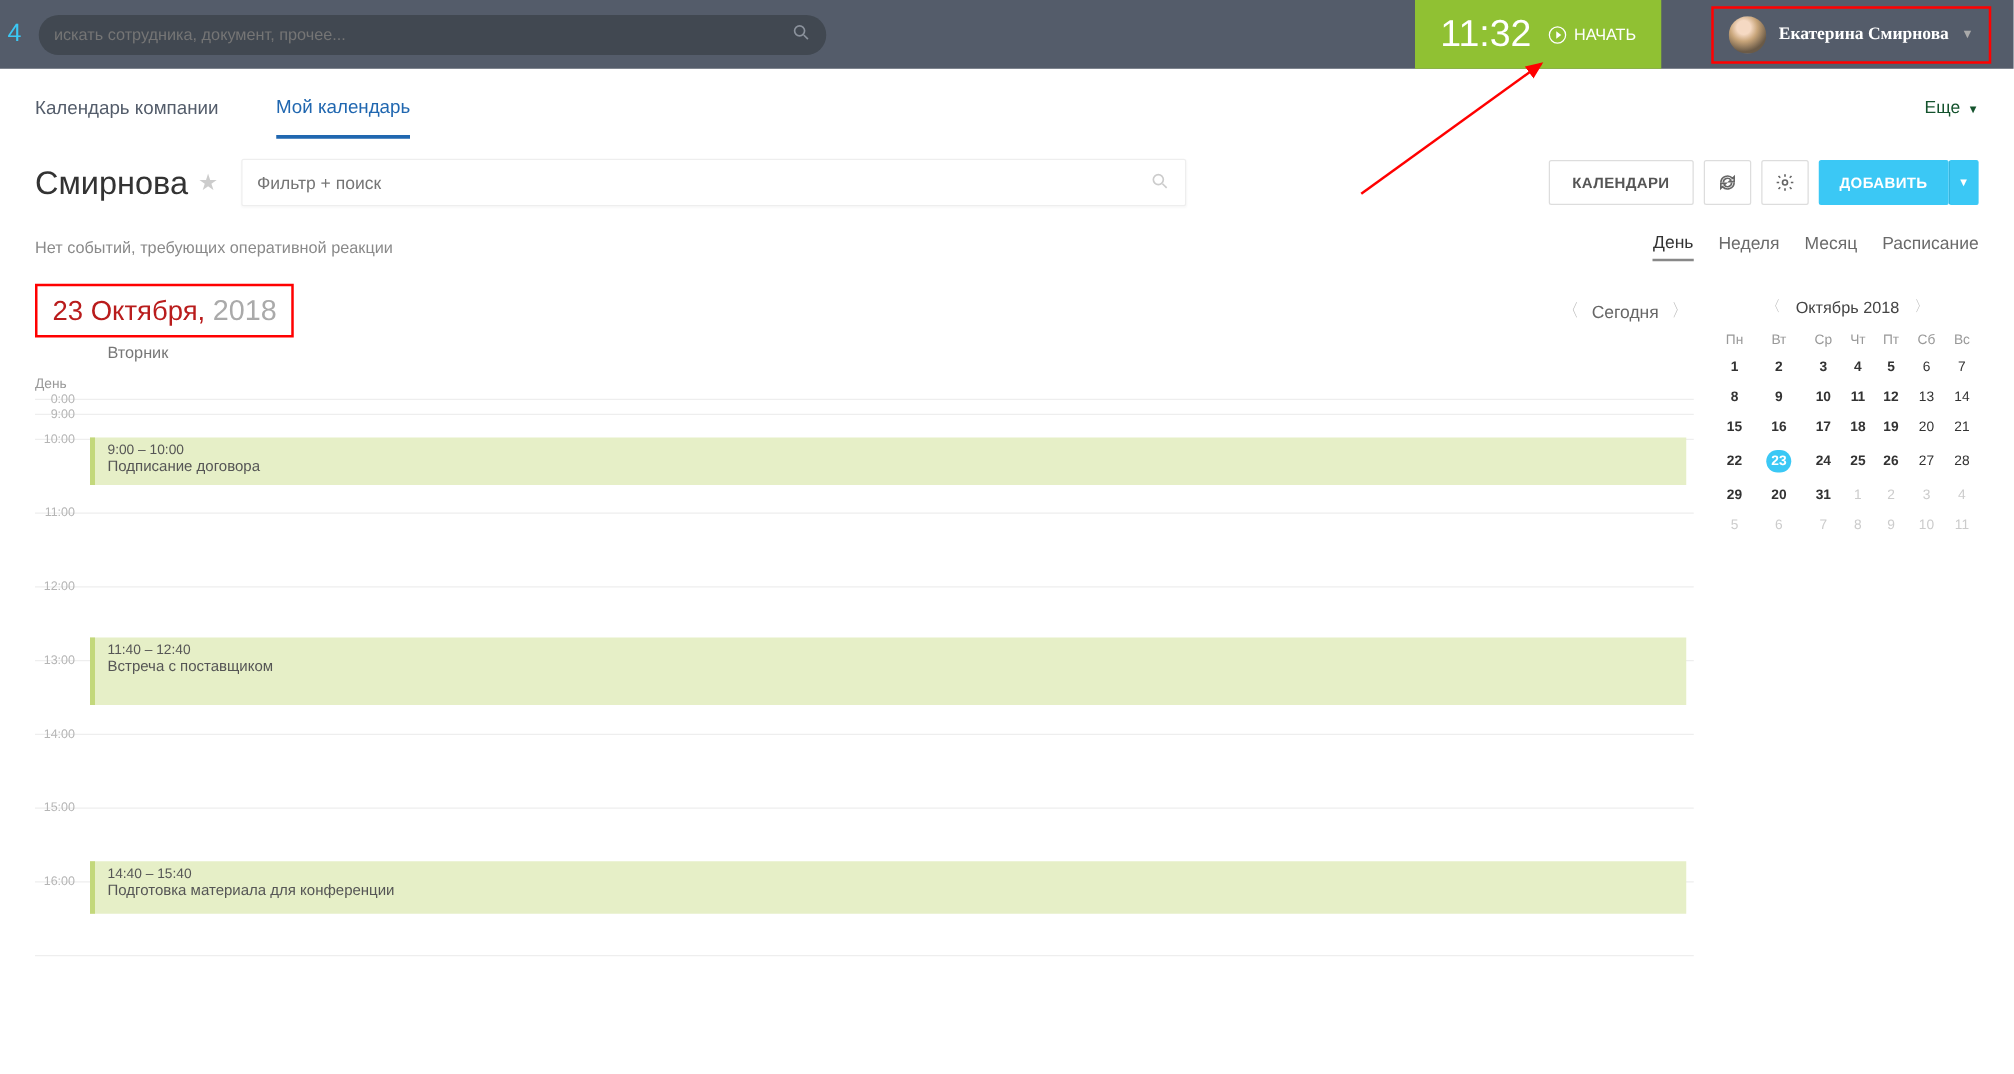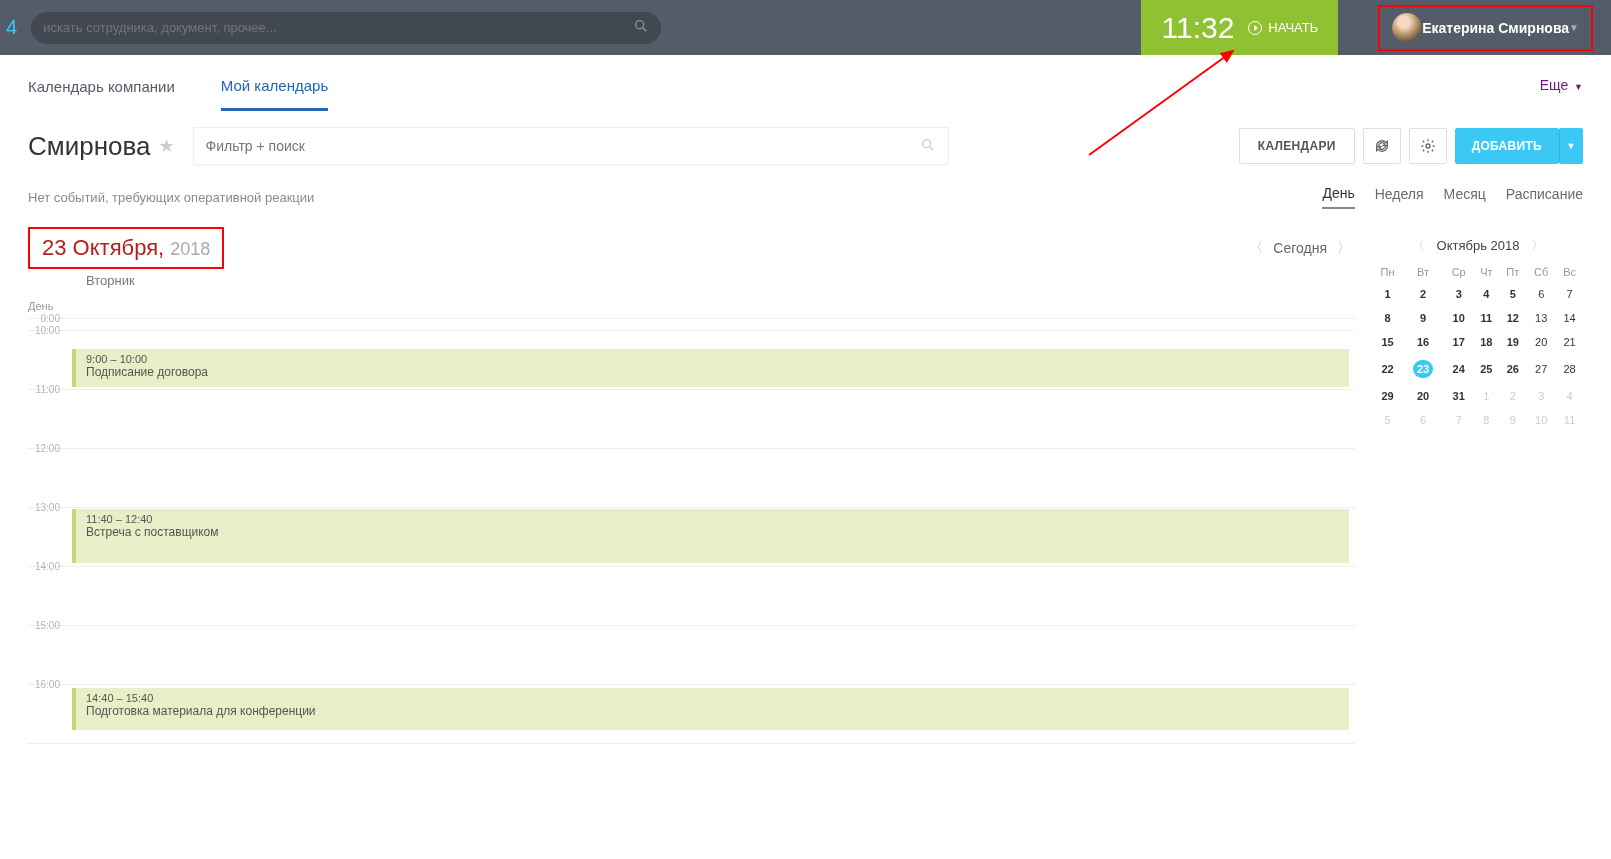--- a/index.html
+++ b/index.html
@@ -8,29 +8,29 @@
 .topbar { display: flex; align-items: center; height: 55px; background: #545c6a; padding: 0 0 0 0; }
 .topbar .logo-num { color: #3bc8f5; font-size: 20px; font-weight: 300; padding: 0 14px 0 6px; }
 .topbar .search-wrap { flex: 0 0 630px; background: #414851; border-radius: 16px; display: flex; align-items: center; height: 32px; padding: 0 12px; }
 .topbar .search-wrap input { flex: 1; background: transparent; border: none; outline: none; color: #aaa; font-size: 13px; }
 .topbar .search-ico { color: #8b929c; }
 .topbar .spacer { flex: 1; }
 .topbar .clock { background: #90c133; color: #fff; display: flex; align-items: center; height: 55px; padding: 0 20px; font-size: 13px; }
 .topbar .clock .time { font-size: 30px; font-weight: 300; margin-right: 14px; }
 .topbar .clock .start-ico { border: 1.5px solid #fff; border-radius: 50%; width: 14px; height: 14px; display: inline-flex; align-items: center; justify-content: center; margin-right: 6px; }
 .topbar .clock .start-ico::before { content: ''; border-left: 4px solid #fff; border-top: 3px solid transparent; border-bottom: 3px solid transparent; margin-left: 1px; }
-.topbar .user-block { display: flex; align-items: center; border: 2px solid #ff0000; padding: 6px 12px; margin: 4px 18px 4px 40px; cursor: pointer; }
+.topbar .user-block { display: flex; align-items: center; border: 2px solid #ff0000; padding: 6px 12px; margin: 4px 18px 4px 40px; gap: 10px; cursor: pointer; font-family: Liberation Serif, serif; }
 .topbar .user-block .avatar { width: 30px; height: 30px; border-radius: 50%; background: #9babbf; background-image: radial-gradient(circle at 40% 30%, #f5d9c3 20%, #c8a57a 40%, #6a5a47 70%); }
 .topbar .user-block .name { color: #fff; font-size: 14px; font-weight: bold; }
 .topbar .user-block .chev { color: #aaa; font-size: 10px; }
 
 .tabs-bar { display: flex; align-items: center; padding: 0 28px; border-bottom: 1px solid transparent; height: 60px; }
 .tabs-bar .tab { padding: 18px 0 14px; margin-right: 46px; font-size: 15px; color: #535c6a; cursor: pointer; }
 .tabs-bar .tab.active { color: #2067b0; border-bottom: 3px solid #2067b0; font-weight: 500; }
-.tabs-bar .more { margin-left: auto; color: #701a75; cursor: pointer; font-size: 14px; padding-left: 10px; }
+.tabs-bar .more { margin-left: auto; color: #14532d; cursor: pointer; font-size: 14px; padding-left: 10px; }
 .tabs-bar .more .chev { font-size: 9px; margin-left: 2px; }
 
 .toolbar { display: flex; align-items: center; padding: 12px 28px; gap: 18px; }
 .toolbar .ptitle { font-size: 26px; font-weight: 300; color: #333; display: flex; align-items: center; gap: 8px; }
 .toolbar .ptitle .star { color: #ccc; font-size: 18px; }
 .toolbar .filter { flex: 0 0 756px; border: 1px solid #eee; border-radius: 2px; display: flex; align-items: center; padding: 0 12px; height: 38px; box-shadow: 0 1px 2px rgba(0,0,0,0.03); }
 .toolbar .filter input { flex: 1; border: none; outline: none; font-size: 14px; color: #999; background: transparent; }
 .toolbar .filter .search-ico { color: #ccc; }
 .toolbar .rbuttons { margin-left: auto; display: flex; align-items: center; gap: 8px; }
 .toolbar .btn { border: 1px solid #ddd; background: #fff; color: #555; border-radius: 2px; height: 36px; display: flex; align-items: center; justify-content: center; cursor: pointer; font-size: 12px; font-weight: bold; letter-spacing: 0.3px; }
@@ -46,21 +46,21 @@
 .status-views .view { color: #6a6a6a; font-size: 14px; cursor: pointer; padding-bottom: 6px; }
 .status-views .view.active { border-bottom: 2px solid #888; color: #333; }
 
 .main-cols { display: flex; padding: 0 28px 30px; gap: 18px; }
 .left-col { flex: 1; }
 .right-col { flex: 0 0 210px; padding-top: 10px; }
 
 .date-hdr { display: flex; align-items: center; }
 .date-hdr .date-box { border: 2px solid #ff0000; padding: 6px 12px; display: flex; align-items: baseline; gap: 6px; }
 .date-hdr .date-main { font-size: 22px; color: #b91c1c; font-weight: 300; }
-.date-hdr .date-year { font-size: 18px; color: #aaa; font-weight: 300; }
+.date-hdr .date-year { font-size: 23px; color: #aaa; font-weight: 300; }
 .date-hdr .today-nav { margin-left: auto; display: flex; align-items: center; gap: 6px; color: #666; font-size: 14px; }
 .date-hdr .today-nav .nav-arrow { color: #bbb; cursor: pointer; font-size: 14px; padding: 2px 4px; }
 .date-hdr .today-nav .today-lbl { cursor: pointer; }
 .dow { color: #777; font-size: 13px; margin: 4px 0 0 58px; }
 .daylbl { color: #999; font-size: 11px; margin: 12px 0 0 0; }
 
 .timeline { margin-top: 6px; position: relative; border-top: 1px solid #eee; }
 .time-row { display: flex; border-bottom: 1px solid #eee; height: 59px; }
 .time-row.first { height: 12px; }
 .time-row.second { height: 20px; }
@@ -193,20 +193,24 @@
       </div>
       <div class="event e3">
         <div class="et">14:40 – 15:40</div>
         <div>Подготовка материала для конференции</div>
       </div>
 
       <div class="time-row first">
           <div class="tcell">0:00</div>
           <div class="slot"></div>
         </div>
+      <div class="time-row second">
+          <div class="tcell">9:00</div>
+          <div class="slot"></div>
+        </div>
       <div class="time-row">
           <div class="tcell">10:00</div>
           <div class="slot"></div>
         </div>
       <div class="time-row">
           <div class="tcell">11:00</div>
           <div class="slot"></div>
         </div>
       <div class="time-row">
           <div class="tcell">12:00</div>

